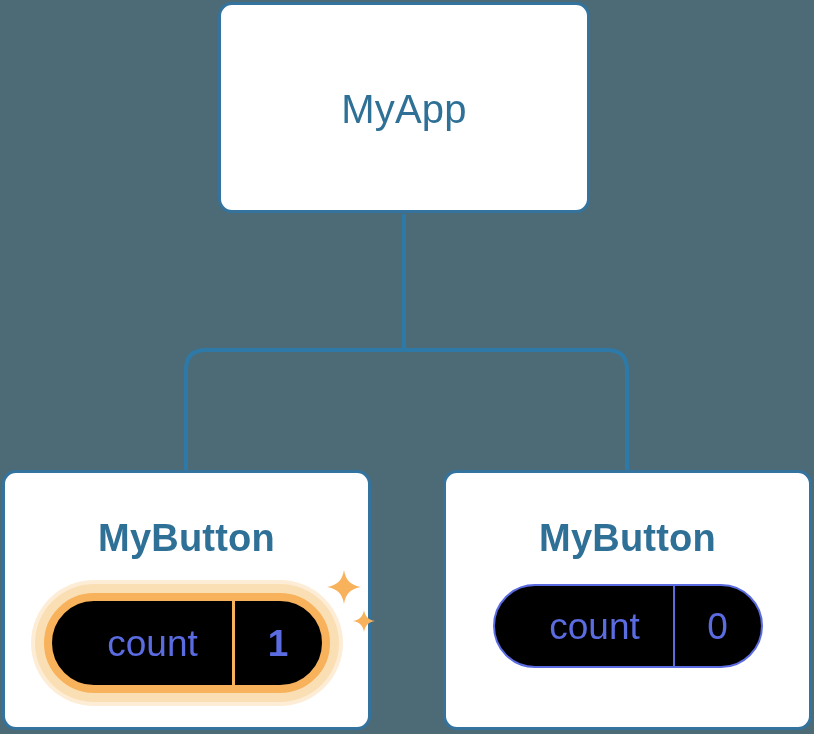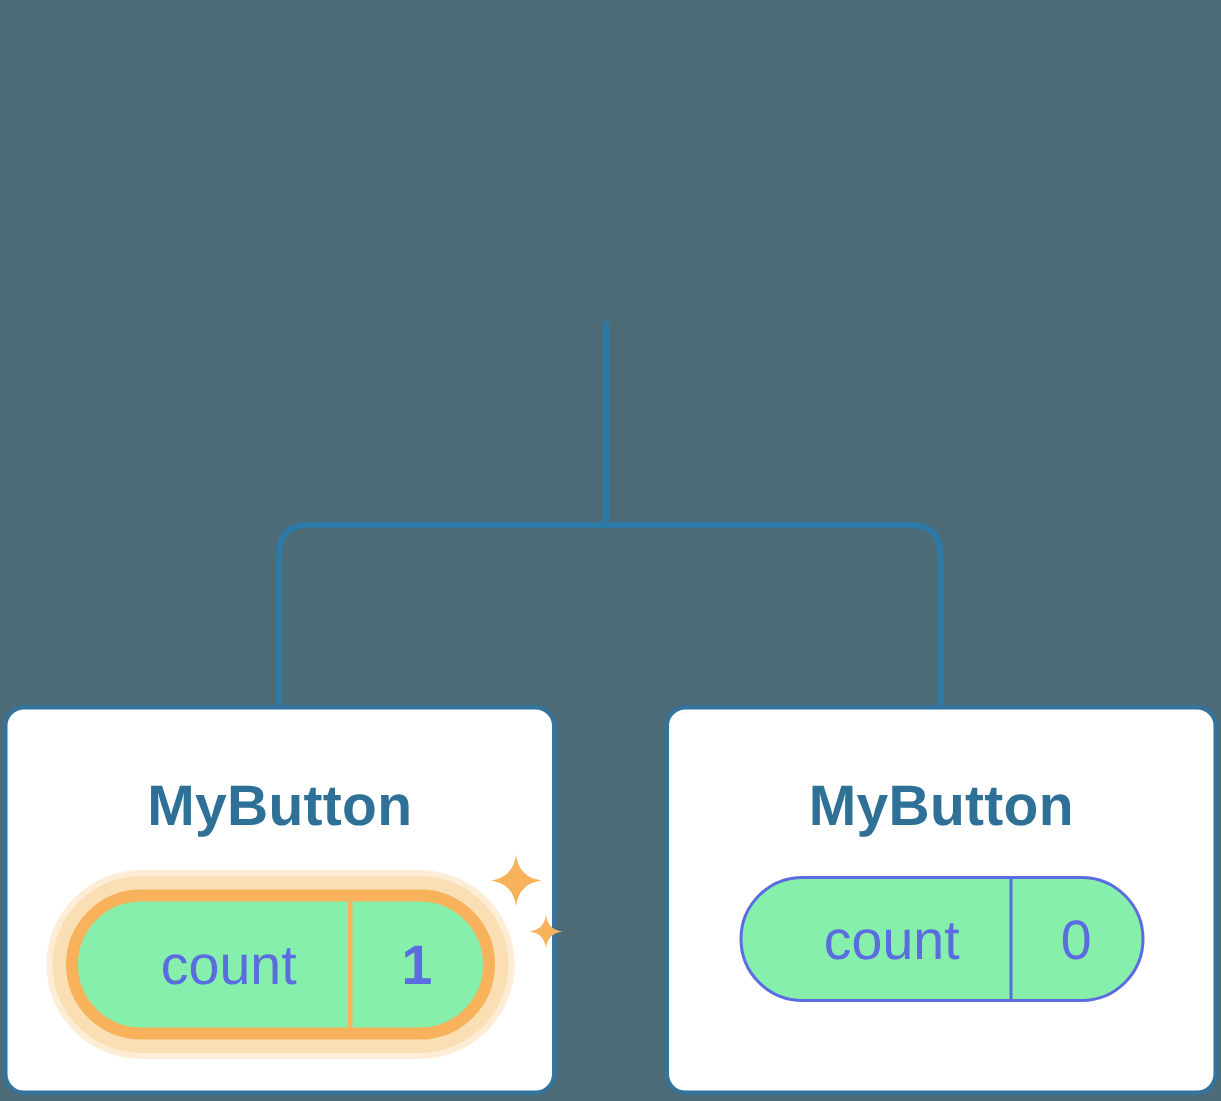--- a/index.html
+++ b/index.html
@@ -78,21 +78,21 @@
     position: relative;
     display: flex;
     justify-content: center;
     margin-top: 24px;
   }
   .pill {
     position: relative;
     display: flex;
     align-items: stretch;
     height: 84px;
-    background: #86efac;
+    background: #000000;
     border-radius: 44px;
     box-sizing: border-box;
   }
   .pill-key, .pill-val {
     display: flex;
     align-items: center;
     justify-content: center;
     color: #5b6be0;
     font-size: 37px;
     line-height: 1;
@@ -164,20 +164,23 @@
 
   <svg id="connectors" viewBox="0 0 814 734" preserveAspectRatio="none">
 
     <path d="M 404 214 L 404 350" fill="none" stroke="#2d7aa8" stroke-width="4"></path>
 
     <path d="M 404 350 L 206 350 Q 186 350 186 370 L 186 470" fill="none" stroke="#2d7aa8" stroke-width="4" stroke-linecap="round"></path>
 
     <path d="M 404 350 L 607 350 Q 627 350 627 370 L 627 470" fill="none" stroke="#2d7aa8" stroke-width="4" stroke-linecap="round"></path>
   </svg>
 
+  <div class="node-card" id="node-root">
+    <div class="node-title">MyApp</div>
+  </div>
 
   <div class="node-card" id="node-child-left">
     <div class="node-title child-title">MyButton</div>
 
     <div class="pill-wrap">
       <div class="pill-hl-outer">
         <div class="pill hl">
           <div class="pill-key">
             <span>count</span>
           </div>

